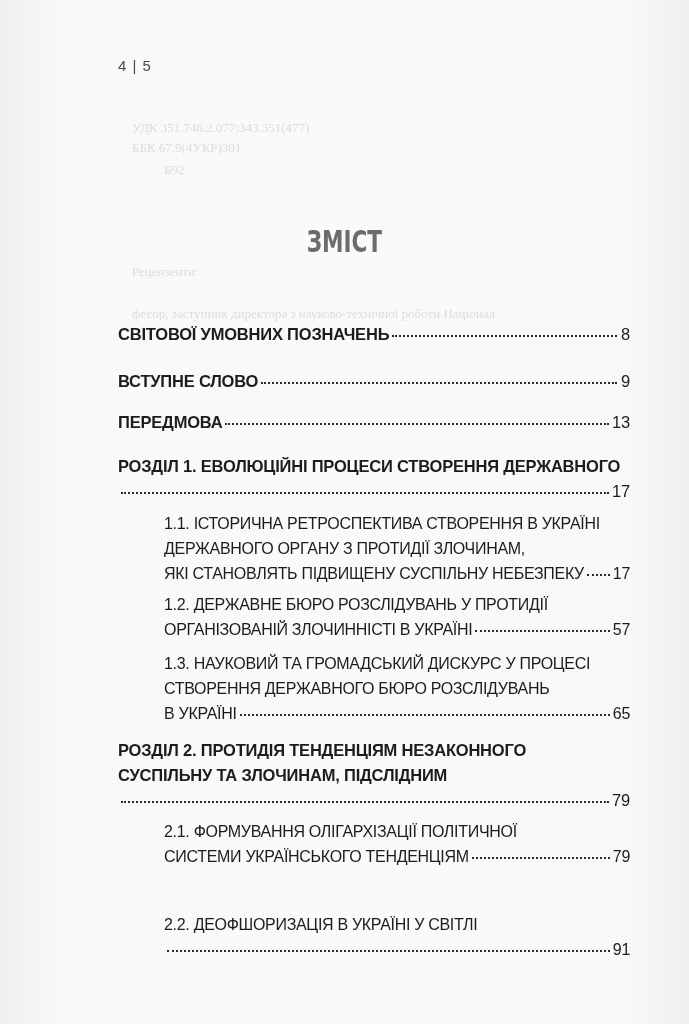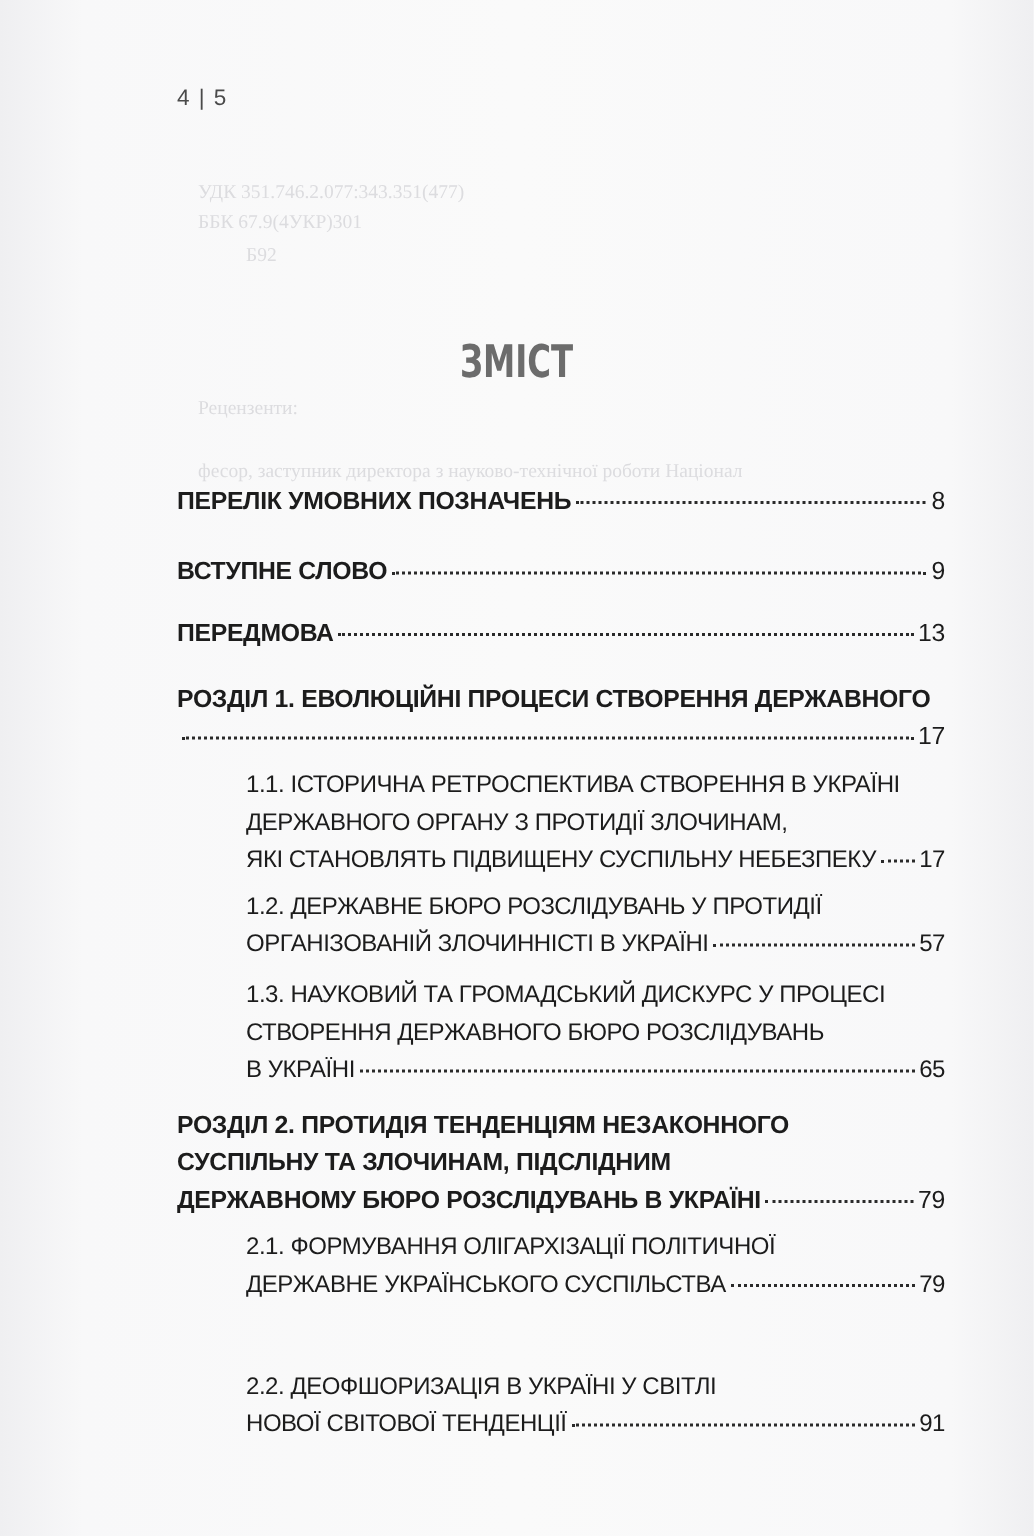--- a/index.html
+++ b/index.html
@@ -55,21 +55,21 @@
   <div class="bleed" style="left:118px;top:304px;">фесор, заступник директора з науково-технічної роботи Націонал</div>
 
   <div class="page-num">4 | 5</div>
 
   <div class="title">ЗМІСТ</div>
 
   <div class="toc">
 
     <div class="entry main" style="top:322px;">
       <div class="line">
-        <span>ПЕРЕЛІК УМОВНИХ ПОЗНАЧЕНЬ</span>
+        <span>СВІТОВОЇ УМОВНИХ ПОЗНАЧЕНЬ</span>
         <span class="dots"></span>
         <span class="pg">8</span>
       </div>
     </div>
 
     <div class="entry main" style="top:369px;">
       <div class="line">
         <span>ВСТУПНЕ СЛОВО</span>
         <span class="dots"></span>
         <span class="pg">9</span>
@@ -134,42 +134,40 @@
     </div>
 
     <div class="entry main" style="top:738px;">
       <div class="line">
         <span>РОЗДІЛ 2. ПРОТИДІЯ ТЕНДЕНЦІЯМ НЕЗАКОННОГО</span>
       </div>
       <div class="line">
         <span>СУСПІЛЬНУ ТА ЗЛОЧИНАМ, ПІДСЛІДНИМ</span>
       </div>
       <div class="line">
-        <span>ДЕРЖАВНОМУ БЮРО РОЗСЛІДУВАНЬ В УКРАЇНІ</span>
         <span class="dots"></span>
         <span class="pg">79</span>
       </div>
     </div>
 
     <div class="entry sub" style="top:819px;">
       <div class="line">
         <span>2.1. ФОРМУВАННЯ ОЛІГАРХІЗАЦІЇ ПОЛІТИЧНОЇ</span>
       </div>
       <div class="line">
-        <span>ДЕРЖАВНЕ УКРАЇНСЬКОГО СУСПІЛЬСТВА</span>
+        <span>СИСТЕМИ УКРАЇНСЬКОГО ТЕНДЕНЦІЯМ</span>
         <span class="dots"></span>
         <span class="pg">79</span>
       </div>
     </div>
 
     <div class="entry sub" style="top:912px;">
       <div class="line">
         <span>2.2. ДЕОФШОРИЗАЦІЯ В УКРАЇНІ У СВІТЛІ</span>
       </div>
       <div class="line">
-        <span>НОВОЇ СВІТОВОЇ ТЕНДЕНЦІЇ</span>
         <span class="dots"></span>
         <span class="pg">91</span>
       </div>
     </div>
 
   </div>
 </div>
 
 </body></html>

